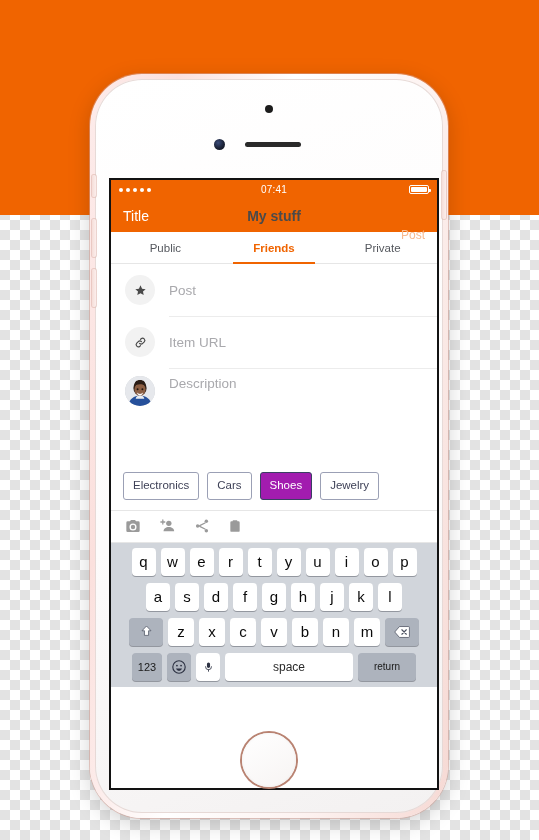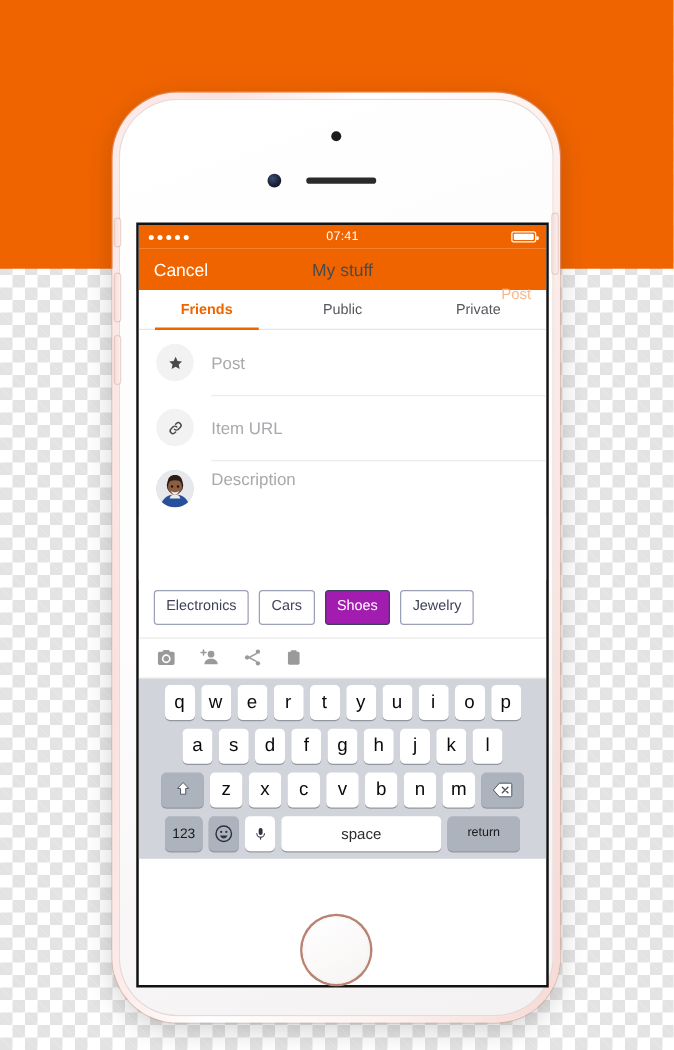--- a/index.html
+++ b/index.html
@@ -91,21 +91,21 @@
   }
   #battery::after{content:"";position:absolute;right:-3px;top:2.5px;width:2px;height:3px;background:#fff;border-radius:0 1px 1px 0;}
   #battery i{position:absolute;left:1px;top:1px;bottom:1px;right:1px;background:#fff;border-radius:1px;display:block;}
 
   
   #navbar{
     height:33px;background:#F06400;display:flex;align-items:center;
     justify-content:space-between;padding:0 12px;box-sizing:border-box;position:relative;
   }
   #nav-cancel{font-size:14px;color:#ffffff;}
-  #nav-title{font-size:14px;color:#4a4a4a;font-weight:normal;position:absolute;left:0;right:0;text-align:center;}
+  #nav-title{font-size:14px;color:#4a4a4a;font-weight:bold;position:absolute;left:0;right:0;text-align:center;}
   #nav-post{font-size:12px;color:#f8b98e;position:relative;margin-top:39px;}
 
   
   #tabs{
     display:flex;height:31px;background:#fff;border-bottom:1px solid #e6e6e6;
   }
   .tab{
     flex:1;display:flex;align-items:center;justify-content:center;
     font-size:11.5px;color:#55585e;position:relative;
   }
@@ -204,28 +204,28 @@
             <i></i>
             <i></i>
         </div>
         <div id="clock">07:41</div>
         <div id="battery">
             <i></i>
           </div>
       </div>
 
       <div id="navbar">
-        <div id="nav-cancel">Cancel</div>
+        <div id="nav-cancel">Title</div>
         <div id="nav-title">My stuff</div>
         <div id="nav-post">Post</div>
       </div>
 
       <div id="tabs">
+        <div class="tab">Public</div>
         <div class="tab active">Friends</div>
-        <div class="tab">Public</div>
         <div class="tab">Private</div>
       </div>
 
       <div id="form">
 
         <div class="field">
           <div class="fi">
             <svg width="13" height="13" viewBox="0 0 24 24">
                 <path fill="#4a4a4a" d="M12 2.5l2.9 6.2 6.6.8-4.9 4.5 1.3 6.5L12 17.3 6.1 20.5l1.3-6.5L2.5 9.5l6.6-.8z"></path>
               </svg>

